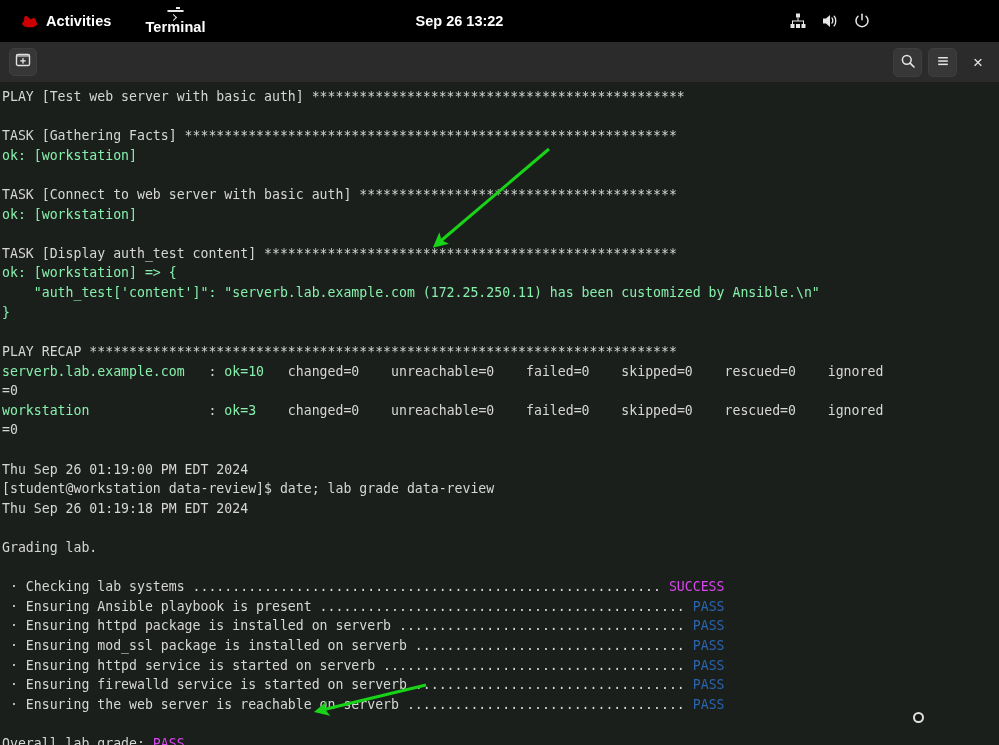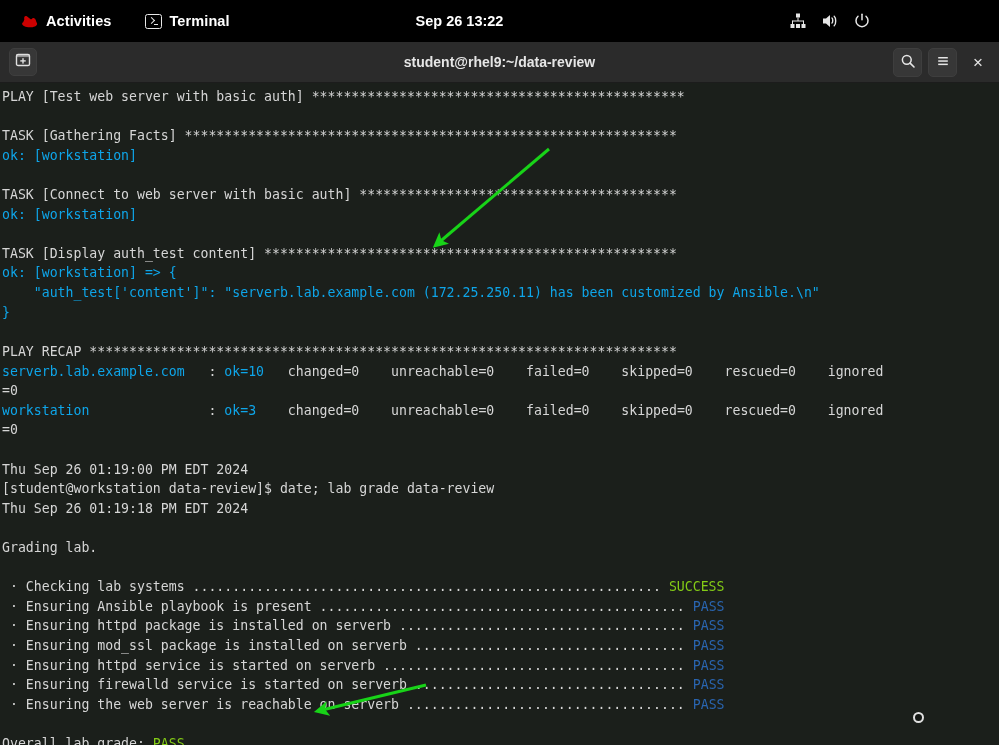--- a/index.html
+++ b/index.html
@@ -18,21 +18,21 @@
     display: flex; align-items: center;
     color: #ffffff;
     font-size: 14.5px;
   }
   .tb-item {
     display: flex; align-items: center; gap: 7px;
     padding: 4px 9px; border-radius: 5px;
     height: 30px;
   }
   #activities-item { margin-left: 10px; }
-  #terminal-item { margin-left: 16px; }
+  #terminal-item { margin-left: 16px; flex-direction: column; }
   .tb-label { font-weight: 700; letter-spacing: .1px; }
 
   .rh-logo { width: 20px; height: 16px; position: relative; }
   .rh-logo svg { display: block; }
 
   .term-ico {
     width: 17px; height: 15px;
     border: 1.6px solid #e8e8e8; border-radius: 2.5px;
     position: relative;
   }
@@ -114,23 +114,23 @@
   }
   #term-lines {
     font-family: "DejaVu Sans Mono", "Liberation Mono", monospace;
     font-size: 13.2px;
     line-height: 19.62px;
     color: #d6d6d6;
     white-space: pre;
     letter-spacing: 0px;
   }
   .ln { height: 19.62px; }
-  .g  { color: #0ea5e9; margin-top: 15px; }   
+  .g  { color: #86efac; margin-top: 15px; }   
   .b  { color: #2a65b0; }   
-  .sg { color: #84cc16; }   
+  .sg { color: #d946ef; }   
 
   
   #annotations {
     position: absolute; top: 0; left: 0;
     width: 999px; height: 745px;
     pointer-events: none;
   }
 
   
   #cursor {
@@ -199,21 +199,20 @@
       <span>
         <svg width="16" height="16" viewBox="0 0 16 16">
           <rect x="1.5" y="2.5" width="13" height="11" rx="1.6" stroke="#e0e0e0" stroke-width="1.4" fill="none"></rect>
           <rect x="1.5" y="2.5" width="13" height="2.6" fill="#e0e0e0" opacity=".55"></rect>
           <rect x="7.3" y="6.2" width="1.4" height="5.4" fill="#e0e0e0"></rect>
           <rect x="5.3" y="8.2" width="5.4" height="1.4" fill="#e0e0e0"></rect>
         </svg>
       </span>
     </div>
 
-    <div id="win-title">student@rhel9:~/data-review</div>
 
     <div id="win-actions">
       <div class="hdr-btn">
         <span>
           <svg width="16" height="16" viewBox="0 0 16 16">
             <circle cx="6.8" cy="6.8" r="4.4" stroke="#e6e6e6" stroke-width="1.5" fill="none"></circle>
             <line x1="10.1" y1="10.1" x2="14" y2="14" stroke="#e6e6e6" stroke-width="1.6" stroke-linecap="round"></line>
           </svg>
         </span>
       </div>

